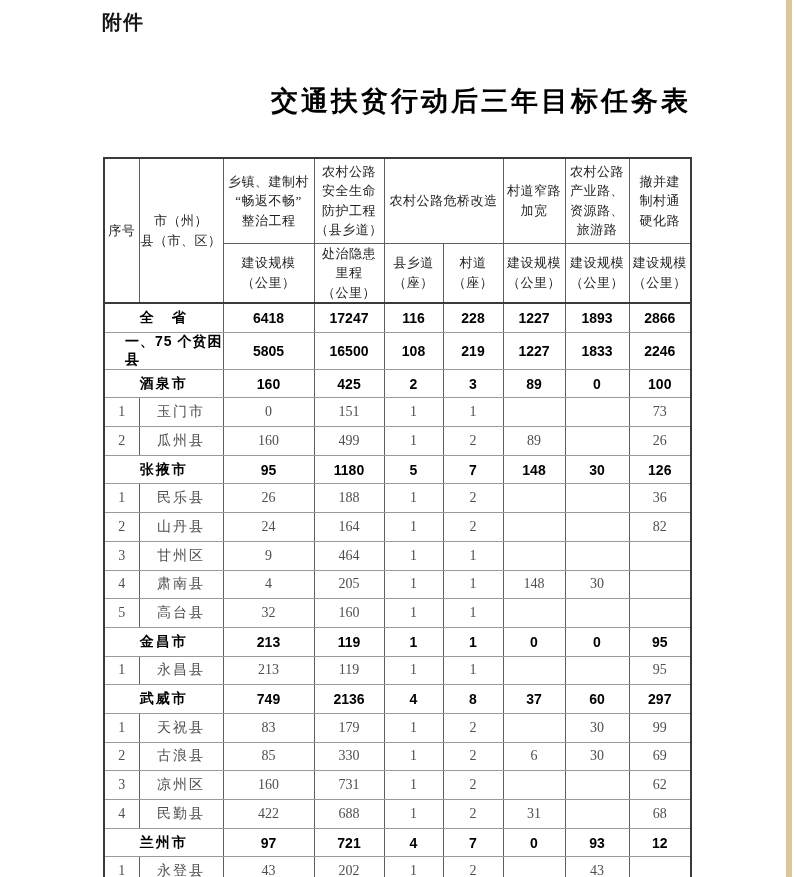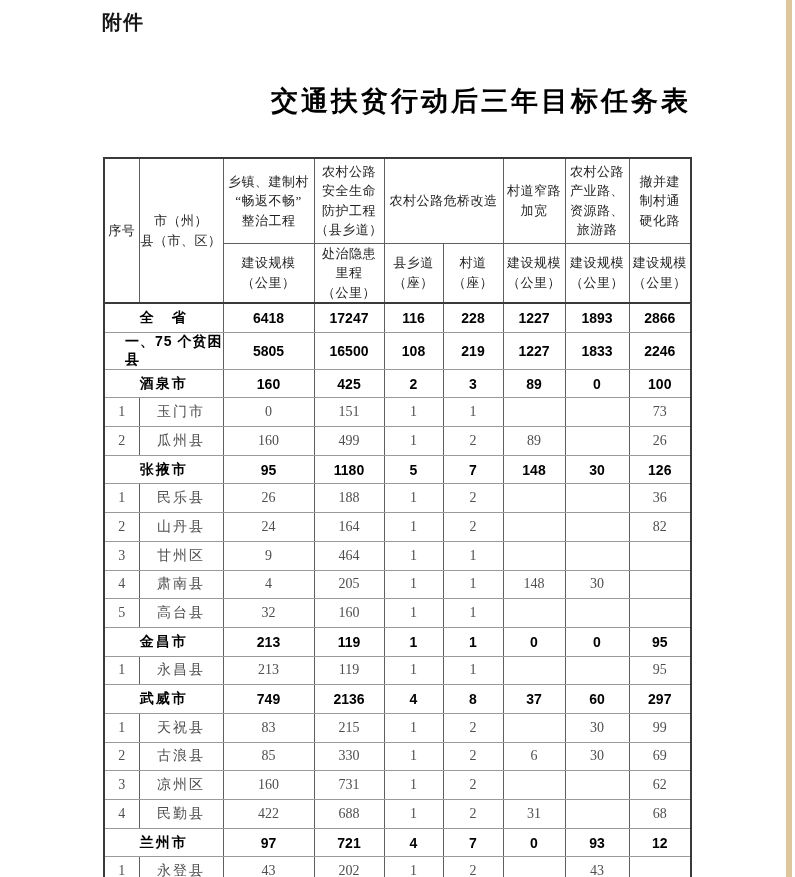--- a/index.html
+++ b/index.html
@@ -290,21 +290,21 @@
           <td class="val">4</td>
           <td class="val">8</td>
           <td class="val">37</td>
           <td class="val">60</td>
           <td class="val">297</td>
         </tr>
         <tr>
           <td class="seq">1</td>
           <td class="name">天祝县</td>
           <td class="val">83</td>
-          <td class="val">215</td>
+          <td class="val">179</td>
           <td class="val">1</td>
           <td class="val">2</td>
           <td class="val"></td>
           <td class="val">30</td>
           <td class="val">99</td>
         </tr>
         <tr>
           <td class="seq">2</td>
           <td class="name">古浪县</td>
           <td class="val">85</td>

